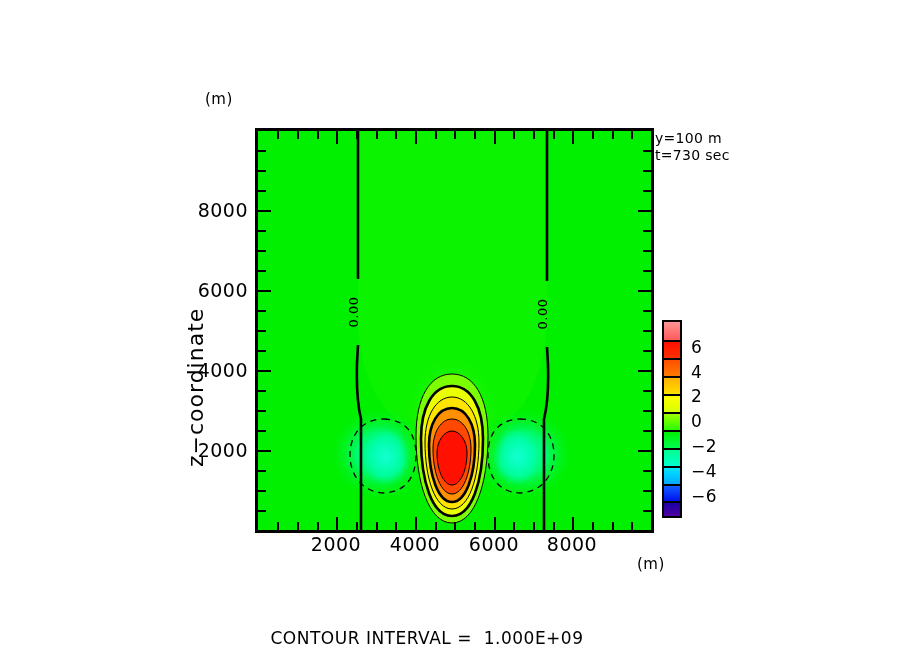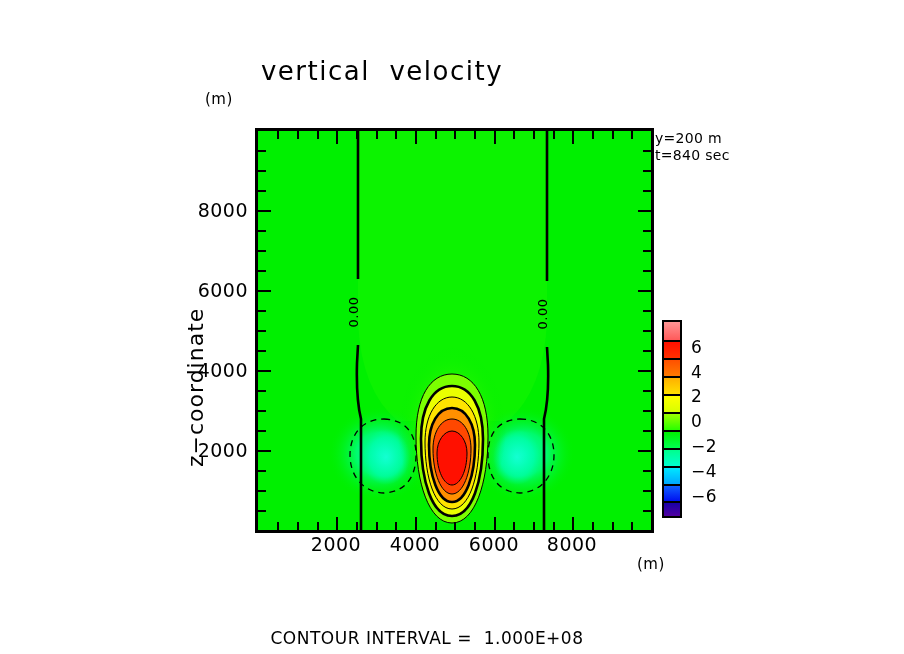--- a/index.html
+++ b/index.html
@@ -69,25 +69,24 @@
   .cbl{position:absolute;left:691px;font-size:17px;color:#000;transform:translateY(-50%);letter-spacing:.5px;}
 
   svg{display:block;}
   .clab{font-family:"DejaVu Sans",sans-serif;font-size:13px;fill:#000;letter-spacing:.5px;}
 </style>
 </head>
 <body>
 
 <div class="fig">
 
-  <div class="ttl"><span class="ttl-off">vertical  velocity</span></div>
 
   <div class="unit-top">(m)</div>
 
-  <div class="annot"><div>y=200 m</div><div>t=840 sec</div></div>
+  <div class="annot"><div>y=100 m</div><div>t=730 sec</div></div>
 
   <div class="plot">
     <div class="plot-inner">
 
       <svg width="393" height="399" viewBox="0 0 393 399">
         <defs>
 
           <radialGradient id="gPlumeHalo" cx="50%" cy="50%" r="50%">
             <stop offset="0%" stop-color="#4cff00" stop-opacity="1"></stop>
             <stop offset="55%" stop-color="#2bf800" stop-opacity=".85"></stop>
@@ -337,15 +336,15 @@
   </div>
 
   <div class="cbl" style="top:347px">6</div>
   <div class="cbl" style="top:372px">4</div>
   <div class="cbl" style="top:396px">2</div>
   <div class="cbl" style="top:421px">0</div>
   <div class="cbl" style="top:446px">−2</div>
   <div class="cbl" style="top:471px">−4</div>
   <div class="cbl" style="top:496px">−6</div>
 
-  <div class="cinterval"><span class="cint-off">CONTOUR INTERVAL =  1.000E+08</span></div>
+  <div class="cinterval"><span class="cint-off">CONTOUR INTERVAL =  1.000E+09</span></div>
 
 </div>
 
 </body></html>

